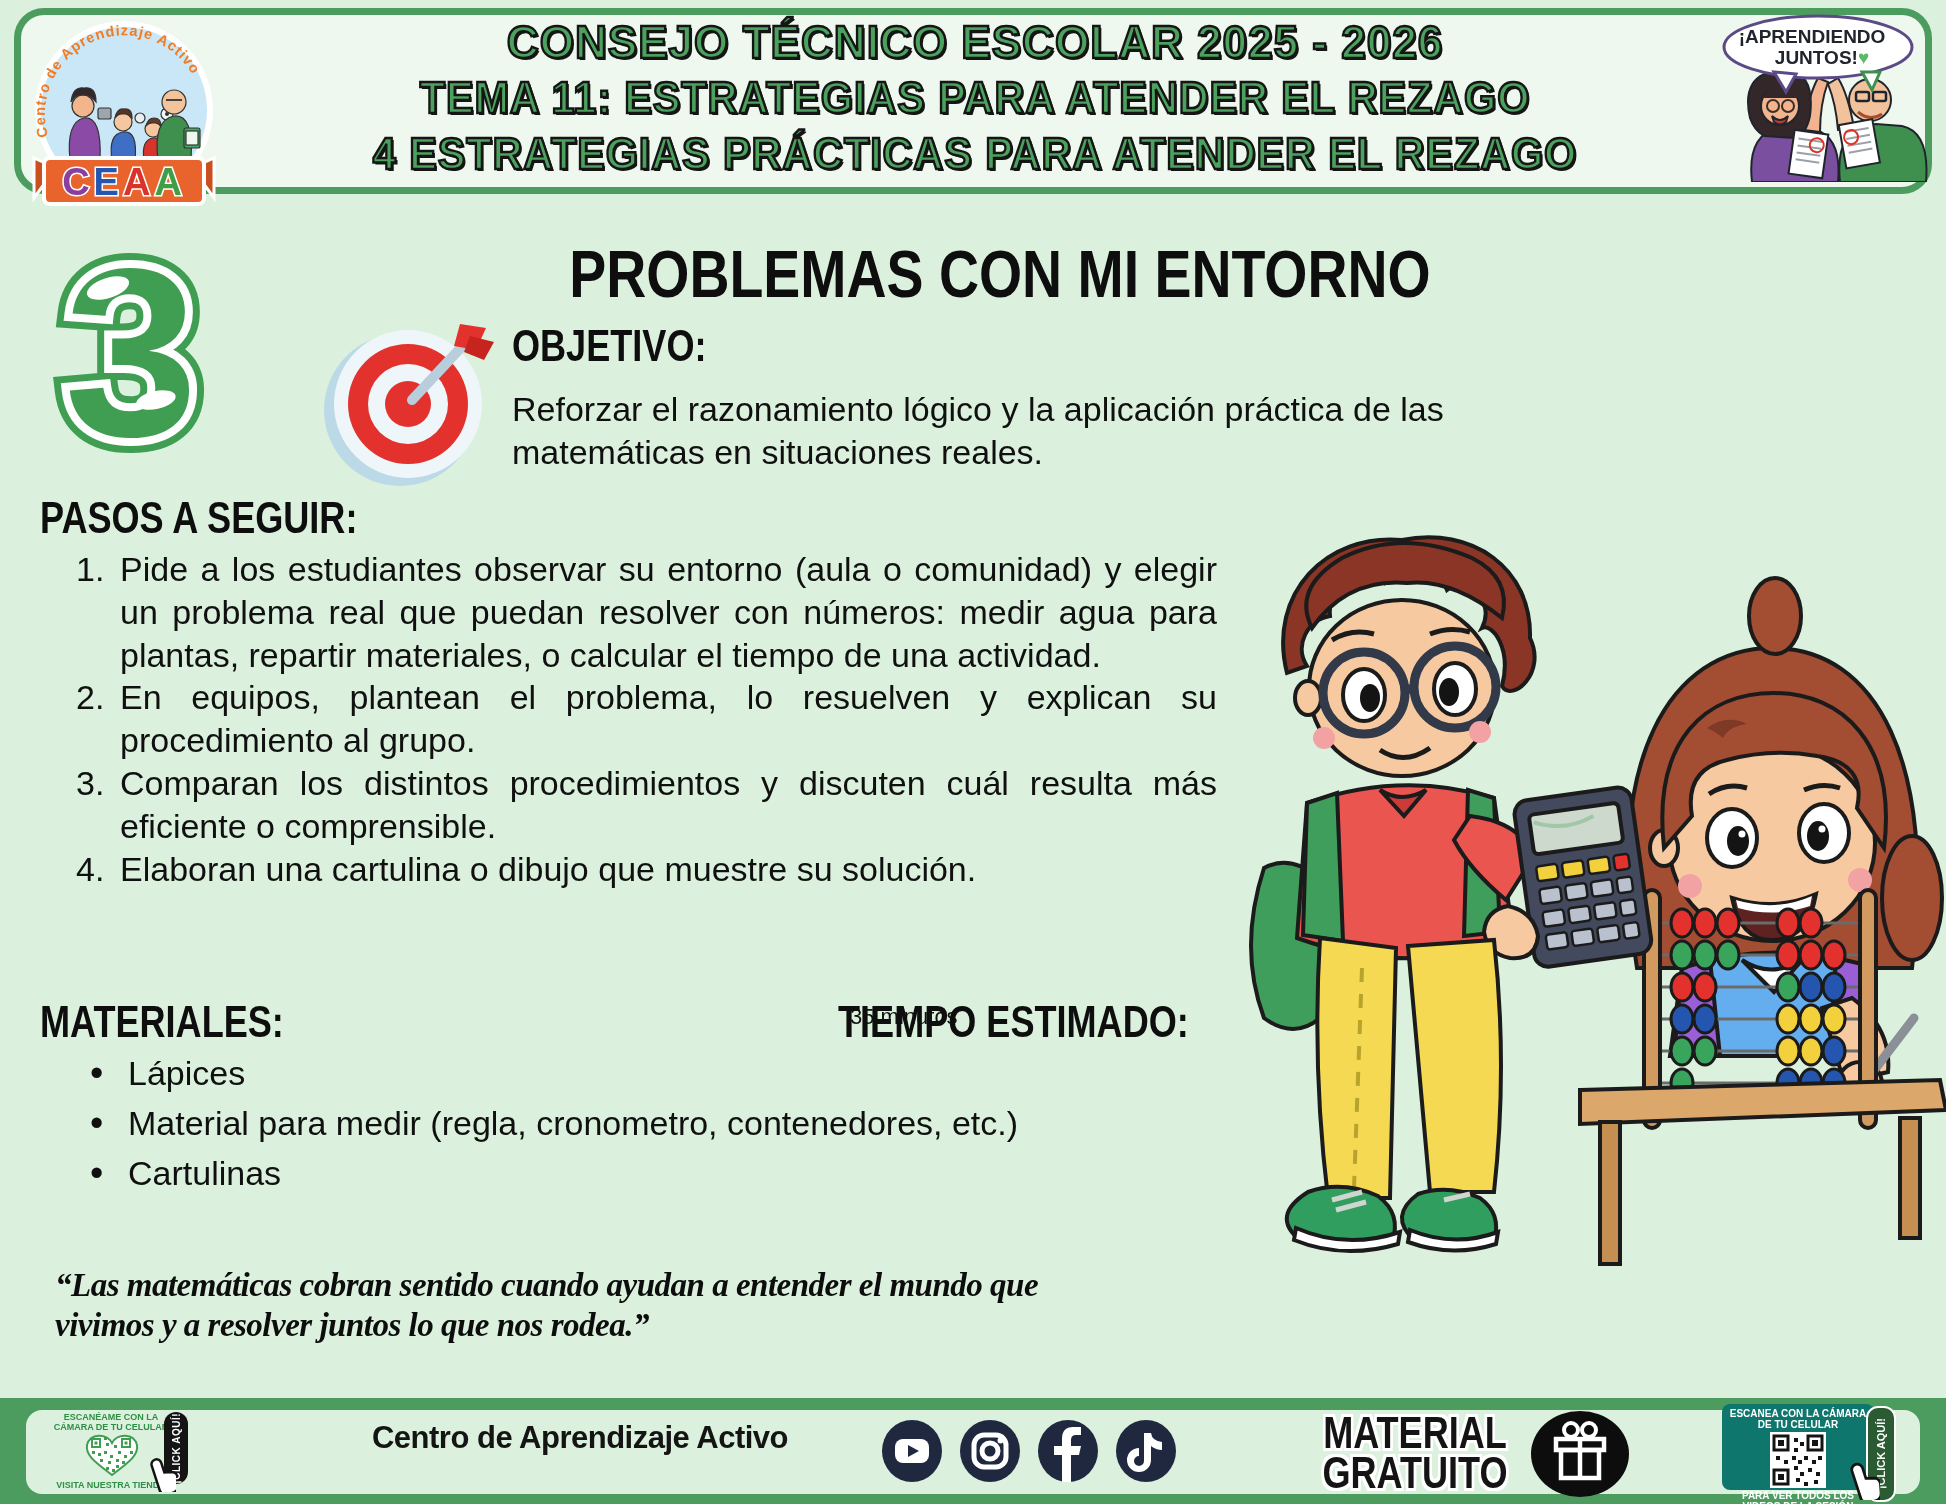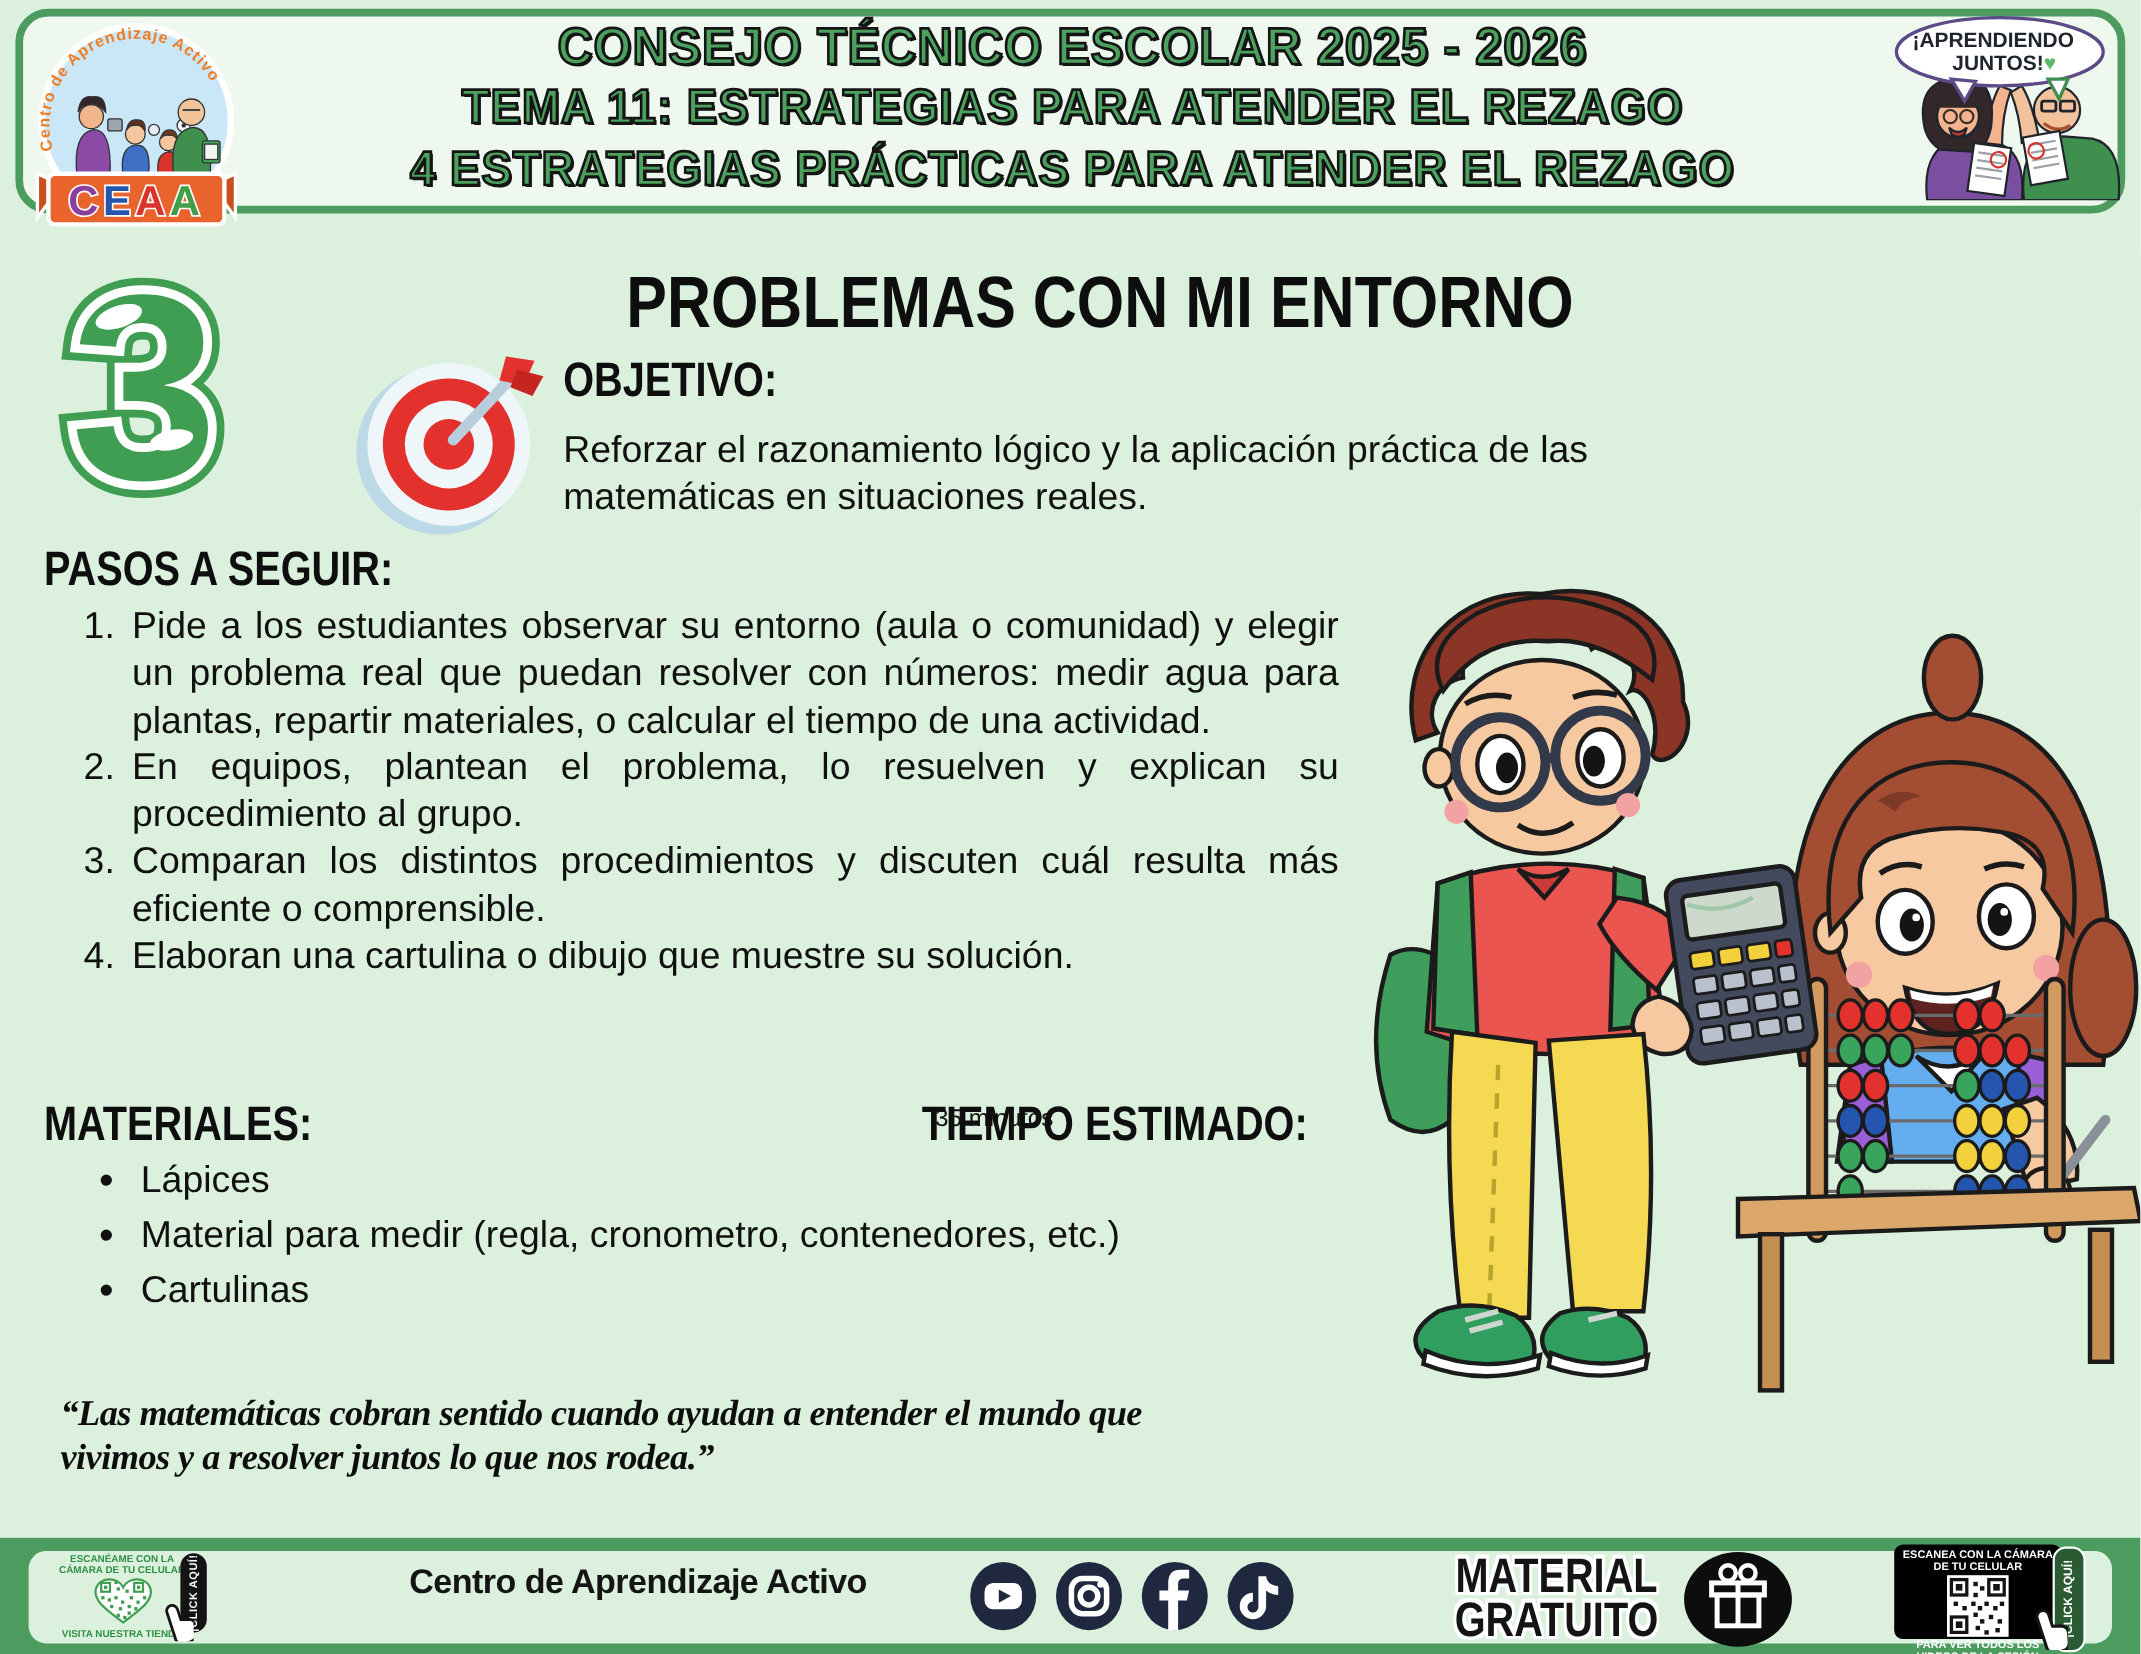--- a/index.html
+++ b/index.html
@@ -56,21 +56,21 @@
   .gift{position:absolute;left:1528px;top:1410px;}
 
   .qr-left{position:absolute;left:46px;top:1412px;width:170px;height:82px;}
   .qr-left .tiny{font-size:9px;font-weight:900;color:#2f8f46;text-align:center;line-height:10px;
     width:130px;letter-spacing:0;}
   .click-pill-left{position:absolute;left:118px;top:0px;width:24px;height:72px;background:#141414;
     border-radius:12px;display:flex;align-items:center;justify-content:center;}
   .click-pill-left .vtext{color:#fff;font-size:10px;font-weight:900;letter-spacing:.5px;}
   .vtext{writing-mode:vertical-rl;transform:rotate(180deg);white-space:nowrap;}
 
-  .qr-right{position:absolute;left:1722px;top:1404px;width:152px;height:86px;background:#000000;
+  .qr-right{position:absolute;left:1722px;top:1404px;width:152px;height:86px;background:#0f766e;
     border-radius:8px;color:#fff;text-align:center;}
   .qr-right .tiny{font-size:10px;font-weight:800;line-height:11px;padding-top:4px;}
   .qr-right .tiny2{font-size:10px;font-weight:800;line-height:11px;}
   .click-pill-right{position:absolute;left:144px;top:2px;width:26px;height:92px;background:#2a5b33;
     border:2px solid #fff;border-radius:12px;display:flex;align-items:center;justify-content:center;}
   .click-pill-right .vtext{color:#fff;font-size:11px;font-weight:900;}
   .qrbox{width:56px;height:56px;background:#fff;margin:2px auto;}
 
   .hand{position:absolute;}
 </style>

